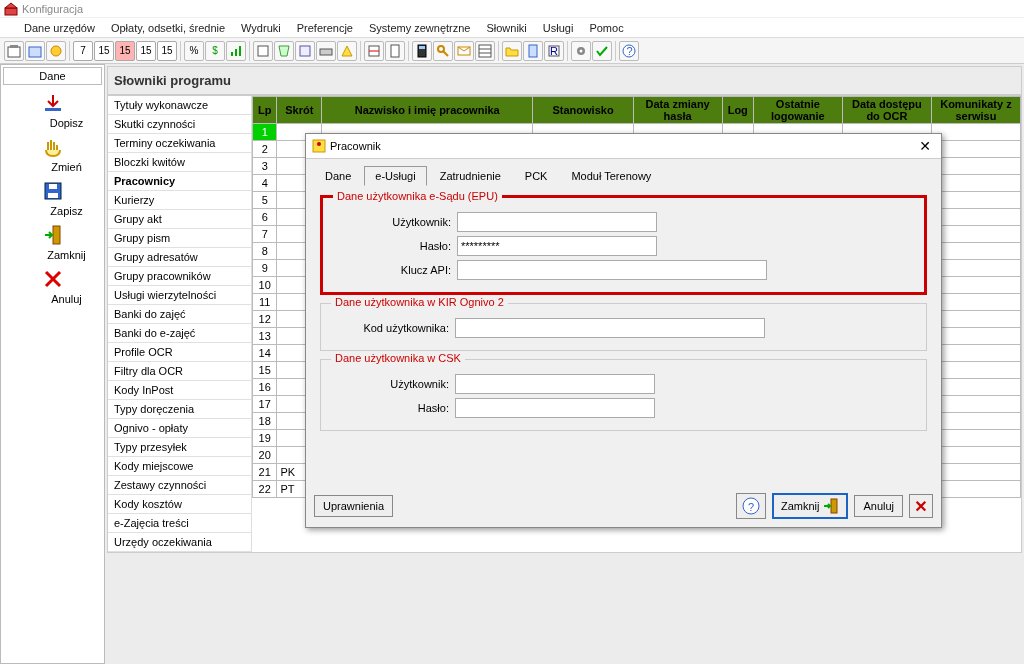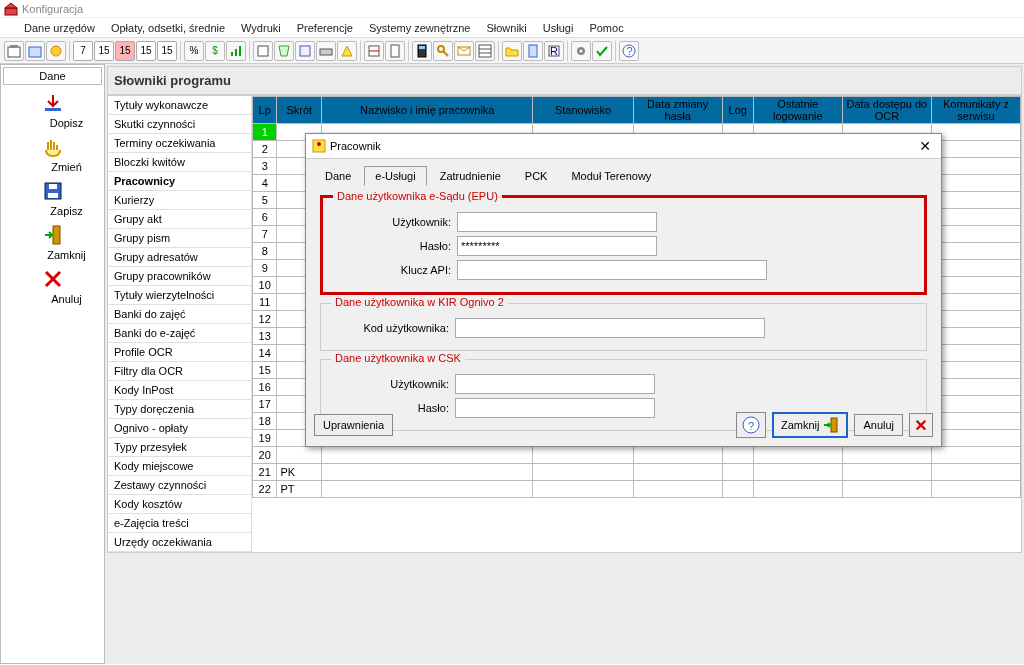--- a/index.html
+++ b/index.html
@@ -23,24 +23,24 @@
   .content-hdr { background: #ececec; color: #333; padding: 6px; font-weight: bold; font-size: 13px; border: 1px solid #ccc;}
   .content-body { display: flex; background: #fff; border: 1px solid #ccc; }
   .listcol { width: 144px; border-right: 1px solid #ddd; }
   .listcol .litem { padding: 3px 6px; border-bottom: 1px solid #e0e0e0; cursor: pointer; }
   .listcol .litem.active { font-weight: bold; }
   .gridarea { flex: 1; background: #fff; }
   .filterbar { display: flex; align-items: center; padding: 4px; gap: 4px; border-bottom: 1px solid #ccc; background: #fff;}
   .filterbar select { border: 1px solid #aaa; height: 20px; font-size: 11px; }
   table.grid { border-collapse: collapse; width: 100%; }
   table.grid th, table.grid td { border: 1px solid #bbb; padding: 1px 3px; font-size: 11px; height: 17px; text-align: left; background: #fff;}
-  table.grid th { background: #0369a1; text-align: center; font-weight: normal; }
+  table.grid th { background: #4d7c0f; text-align: center; font-weight: bold; }
   table.grid td.lp { text-align: center; }
   table.grid tr.selected td:first-child { background: #00d000; color:#fff; }
-  .dialog { position: absolute; left: 305px; top: 133px; width: 637px; height: 314px; background: #f0f0f0; border: 1px solid #888; box-shadow: 2px 2px 6px rgba(0,0,0,0.4); }
+  .dialog { position: absolute; left: 305px; top: 133px; width: 637px; height: 395px; background: #f0f0f0; border: 1px solid #888; box-shadow: 2px 2px 6px rgba(0,0,0,0.4); }
   .dialog .dtitle { background: #fff; padding: 4px 6px; display: flex; align-items: center; border-bottom: 1px solid #ccc;}
   .dialog .dtitle .dicon { width: 14px; height: 14px; margin-right: 4px;}
   .dialog .dtitle .dclose { margin-left: auto; width: 20px; text-align: center; cursor: pointer; font-size: 14px;}
   .dialog .tabs { display: flex; padding: 6px 8px 0 8px; }
   .dialog .tabs .tab { padding: 3px 10px; border: 1px solid transparent; cursor: pointer; background: #f0f0f0; margin-right: 2px; position: relative; top: 1px;}
   .dialog .tabs .tab.active { border: 1px solid #999; border-bottom: 1px solid #f0f0f0; background: #f0f0f0;}
   .dialog .dbody { padding: 8px; }
   .fieldset { border: 1px solid #ccc; padding: 10px 8px 8px 8px; margin: 2px 6px 8px 6px; position: relative; background:#f0f0f0;}
   .fieldset .legend { position: absolute; top: -8px; left: 10px; background: #f0f0f0; padding: 0 4px; color: #c00; }
   .fieldset.red-border { border: 3px solid #c00; }
@@ -275,21 +275,21 @@
           <div class="litem">Tytuły wykonawcze</div>
           <div class="litem">Skutki czynności</div>
           <div class="litem">Terminy oczekiwania</div>
           <div class="litem">Bloczki kwitów</div>
           <div class="litem active">Pracownicy</div>
           <div class="litem">Kurierzy</div>
           <div class="litem">Grupy akt</div>
           <div class="litem">Grupy pism</div>
           <div class="litem">Grupy adresatów</div>
           <div class="litem">Grupy pracowników</div>
-          <div class="litem">Tytuły wierzytelności</div>
+          <div class="litem">Usługi wierzytelności</div>
           <div class="litem">Banki do zajęć</div>
           <div class="litem">Banki do e-zajęć</div>
           <div class="litem">Profile OCR</div>
           <div class="litem">Filtry dla OCR</div>
           <div class="litem">Kody InPost</div>
           <div class="litem">Typy doręczenia</div>
           <div class="litem">Ognivo - opłaty</div>
           <div class="litem">Typy przesyłek</div>
           <div class="litem">Kody miejscowe</div>
           <div class="litem">Zestawy czynności</div>

